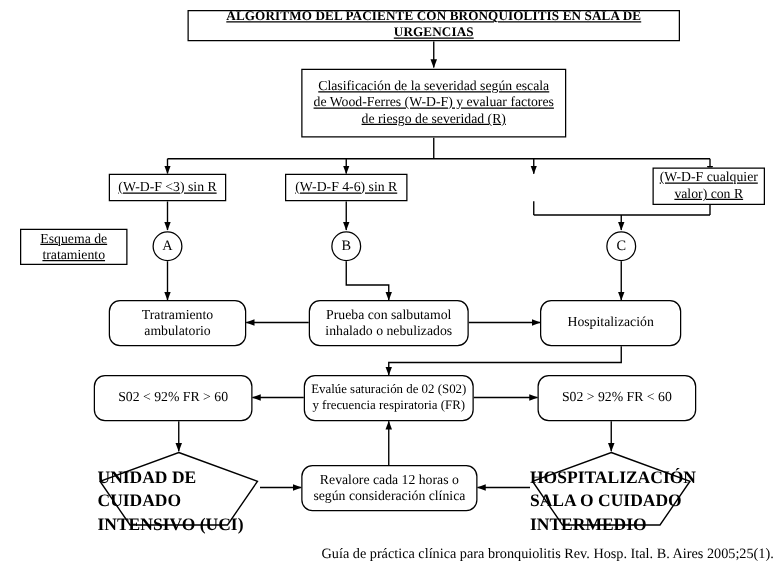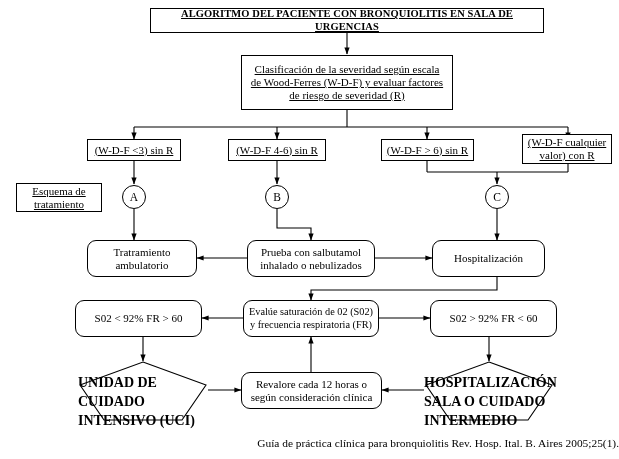--- a/index.html
+++ b/index.html
@@ -172,23 +172,20 @@
 de Wood-Ferres (W-D-F) y evaluar factores
 de riesgo de severidad (R)</span>
   </div>
 
   <div class="node rect t11" style="left:87px; top:139px; width:94px; height:22px;">
     <span class="node-text">(W-D-F &lt;3) sin R</span>
   </div>
   <div class="node rect t11" style="left:228px; top:139px; width:98px; height:22px;">
     <span class="node-text">(W-D-F 4-6) sin R</span>
   </div>
-  <div class="node rect t11" style="left:381px; top:139px; width:93px; height:22px;">
-    <span class="node-text">(W-D-F &gt; 6) sin R</span>
-  </div>
   <div class="node rect t11" style="left:522px; top:134px; width:90px; height:30px;">
     <span class="node-text">(W-D-F cualquier
 valor) con R</span>
   </div>
 
   <div class="node rect t11" style="left:16px; top:183px; width:86px; height:29px;">
     <span class="node-text">Esquema de
 tratamiento</span>
   </div>
 

